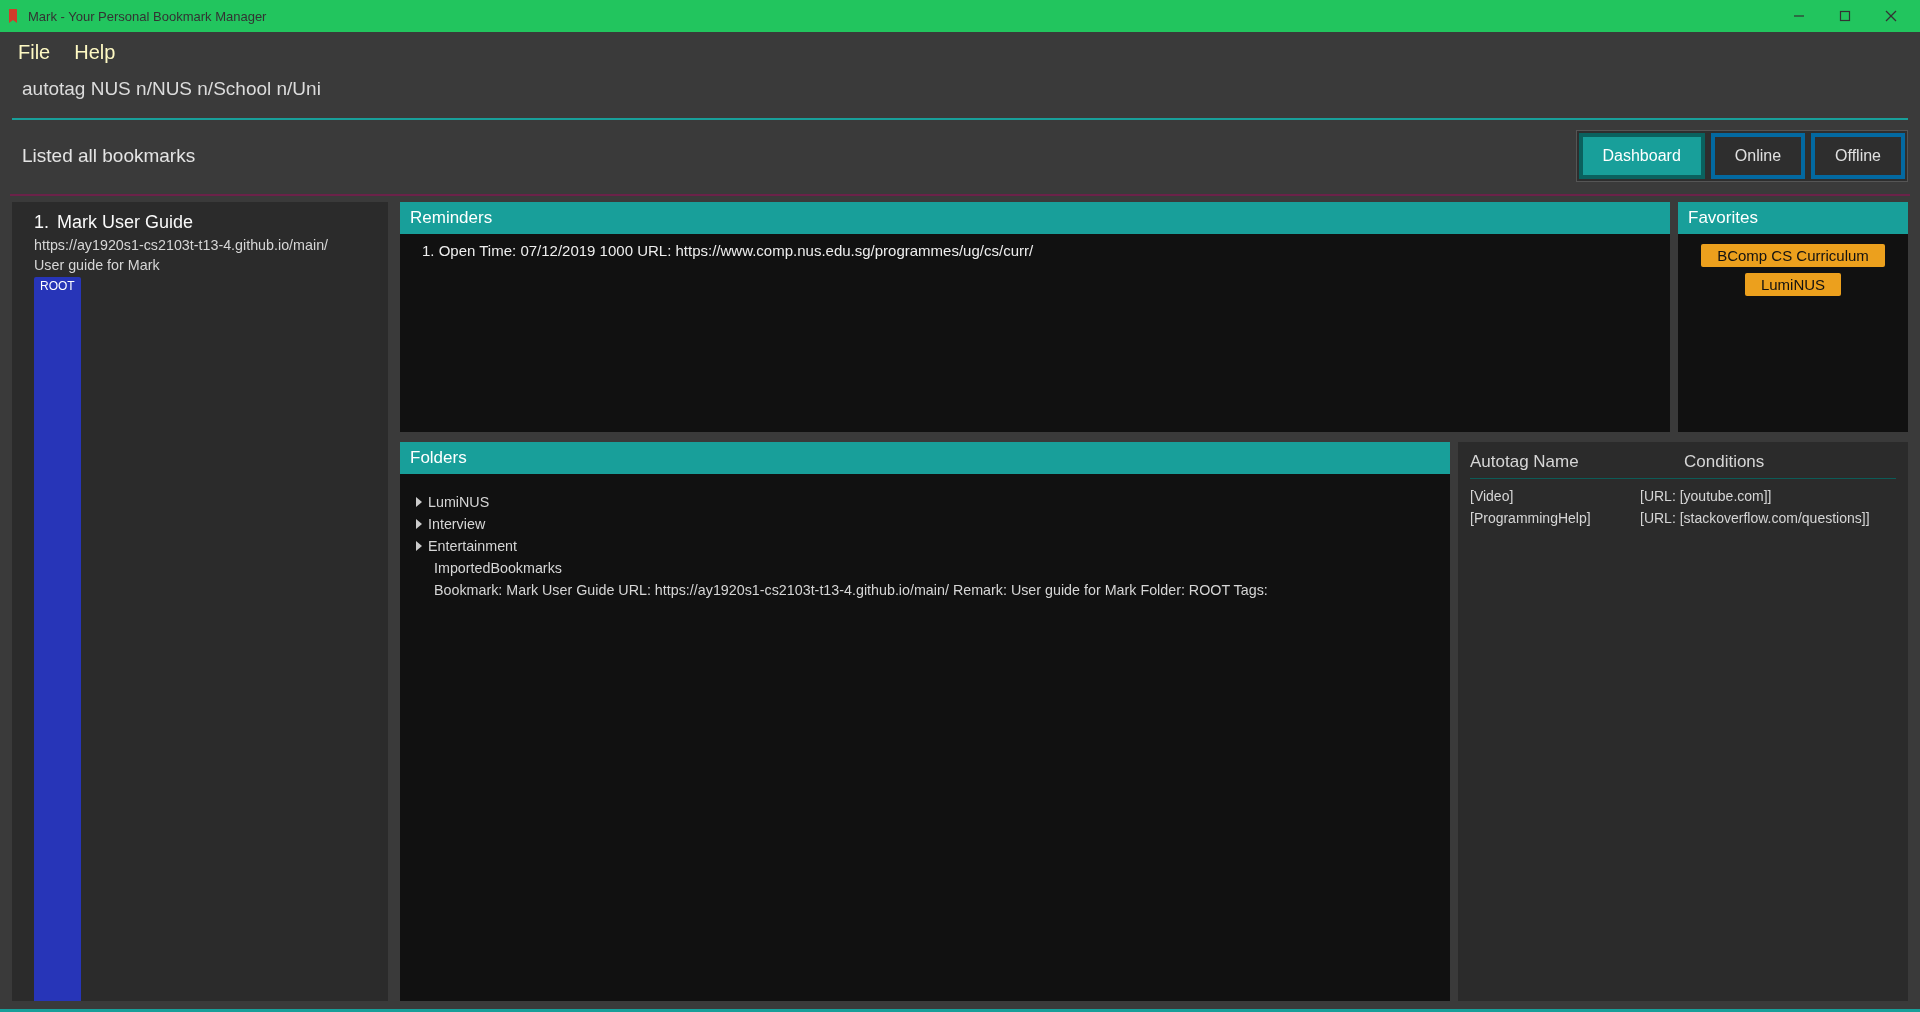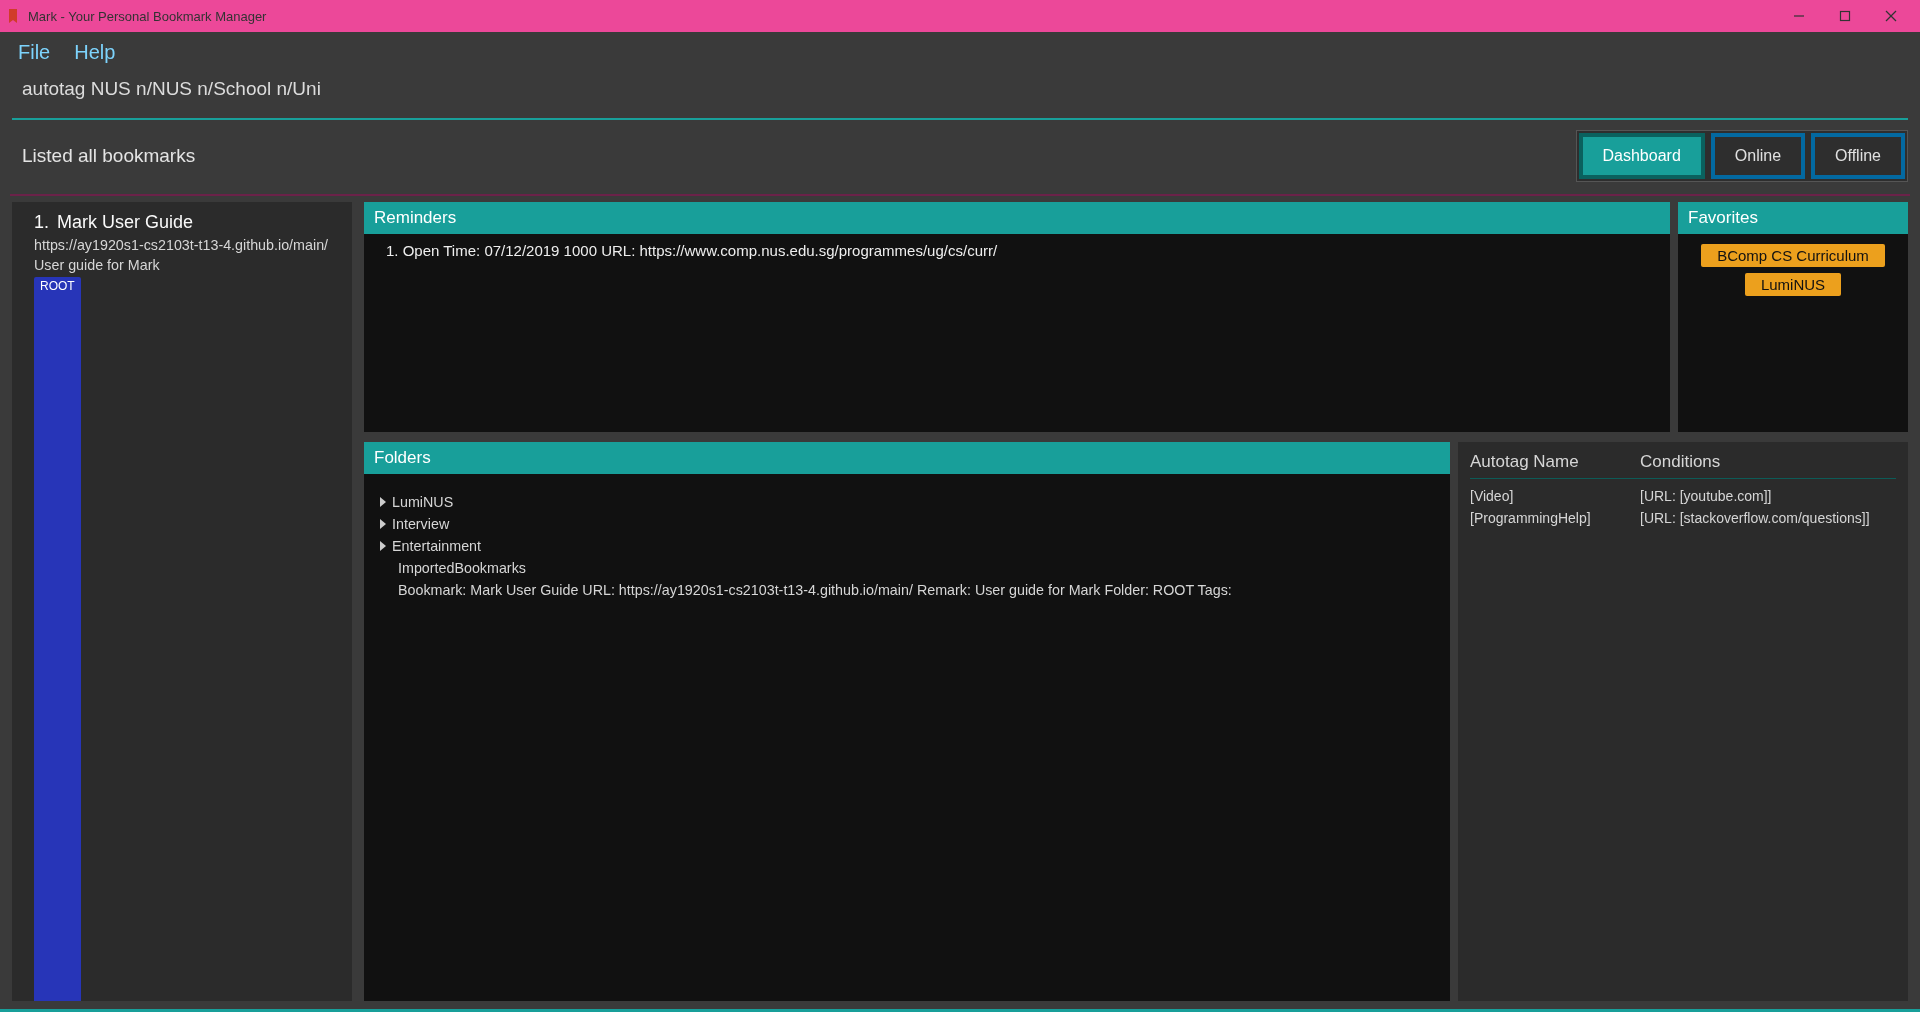--- a/index.html
+++ b/index.html
@@ -1,35 +1,35 @@
 <!DOCTYPE html>
 <html><head>
 <meta charset="utf-8">
 <style>
   * { margin:0; padding:0; box-sizing:border-box; }
   html,body{ width:1920px; height:1012px; font-family:"Segoe UI",sans-serif; background:#1a1a1a; color:#d6d6d6; overflow:hidden; }
-  .titlebar{ height:32px; background:#ec4899; display:flex; align-items:center; padding:0 6px; font-size:13px; color:#333; }
+  .titlebar{ height:32px; background:#22c55e; display:flex; align-items:center; padding:0 6px; font-size:13px; color:#333; }
   .titlebar .app-icon{ width:16px; height:16px; margin-right:6px; display:inline-flex; }
   .titlebar .app-title{ flex:1; }
   .titlebar .win-btn{ width:46px; height:32px; display:flex; align-items:center; justify-content:center; cursor:pointer; }
   .titlebar .win-btn svg{ stroke:#333; }
   .root{ background:#3a3a3a; height:calc(1012px - 32px); display:flex; flex-direction:column; }
   .menubar{ height:40px; display:flex; align-items:center; padding:0 8px; gap:4px; background:#3a3a3a; }
-  .menubar-item{ padding:4px 10px; font-size:20px; color:#7dd3fc; cursor:pointer; font-weight:300;text-align:center;}
+  .menubar-item{ padding:4px 10px; font-size:20px; color:#fef9c3; cursor:pointer; font-weight:300;text-align:center;}
   .cmd-row{ padding:0 12px 12px 12px; }
   .cmdbox{ background:transparent; color:#dcdcdc; font-size:19px; padding:6px 10px; border:none; outline:none; width:100%; font-weight:300;}
   .divider-teal{ height:2px; background:#189f9a; margin:0 12px; }
   .status-row{ display:flex; align-items:center; padding:10px 12px 10px 12px; gap:12px; }
   .status-text{ flex:1; font-size:19px; color:#e4e4e4; padding:6px 10px; font-weight:300;}
   .tabset{ display:flex; gap:6px; padding:2px; border:1px solid #555; background:#2e2e2e;}
   .tab-btn{ font-size:16px; padding:10px 20px; color:#e0e0e0; background:#2e2e2e; border:4px solid #0369a1; cursor:pointer; }
   .tab-btn.active{ background:#189f9a; color:#fff; border-color:#0a615e; }
   .thin-magenta{ height:2px; background:#6b2249; margin:2px 10px; }
   .body-row{ flex:1; display:flex; gap:12px; padding:4px 12px 8px 12px; min-height:0; }
-  .bookmarks-col{ width:340px; display:flex;border-radius:19px; }
+  .bookmarks-col{ width:376px; display:flex;border-radius:19px; }
   .bm-list{ flex:1; background:#2b2b2b; padding:8px 0px 8px 22px; overflow-y:auto; }
   .bm-list::-webkit-scrollbar{ width:14px; }
   .bm-list::-webkit-scrollbar-track{ background:#2b2b2b; }
   .bm-list::-webkit-scrollbar-thumb{ background:#5a5a5a; }
   .bm-item{ margin-bottom:16px; font-size:14.3px; line-height:1.35; }
   .bm-title{ font-size:18px; margin-bottom:2px; color:#fafafa; font-weight:500;}
   .bm-title .num{ margin-right:8px; }
   .tag{ display:inline-block; font-size:12px; padding:1px 6px; border-radius:2px; margin-right:4px; margin-top:2px; color:#fff; }
   .tag.root{ background:#2735b8; }
   .right-area{ flex:1; display:flex; flex-direction:column; min-width:0;}
@@ -43,21 +43,21 @@
   .fav-body::-webkit-scrollbar{height:14px;width:14px;} .fav-body::-webkit-scrollbar-thumb{background:#5a5a5a;} .fav-body::-webkit-scrollbar-track{background:#1a1a1a;}
   .fav-chip{ background:#eca01d; color:#111; padding:3px 16px; font-size:15px; border-radius:2px; white-space:nowrap; }
   .lower-row{ flex:1; display:flex; gap:8px; margin-top:10px; min-height:0;}
   .folders-panel{ flex:2.4; display:flex; flex-direction:column; background:#111; min-width:0;gap:13px;}
   .tree-body{ flex:1; overflow:auto; padding:4px 16px; font-size:14.3px;}
   .tree-body::-webkit-scrollbar{height:14px;width:14px;} .tree-body::-webkit-scrollbar-thumb{background:#5a5a5a;} .tree-body::-webkit-scrollbar-track{background:#1a1a1a;}
   .tree-node{ padding:3px 0; display:flex; align-items:center; gap:6px; cursor:pointer; }
   .tree-caret{ width:0;height:0;border-top:5px solid transparent;border-bottom:5px solid transparent;border-left:6px solid #ccc; }
   .tree-leaf{ padding:3px 0 3px 18px; }
   .autotag-panel{ width:450px; display:flex; flex-direction:column; background:#2b2b2b; padding:10px 12px;}
-  .at-headrow{ display:flex; border-bottom:1px solid #0d5b57; padding-bottom:6px; margin-bottom:6px; font-size:17px;}
+  .at-headrow{ display:flex; border-bottom:1px solid #0d5b57; padding-bottom:6px; margin-bottom:6px; font-size:17px;gap:44px;}
   .at-col1{ width:170px; } .at-col2{ flex:1; }
   .at-row{ display:flex; font-size:14px; padding:3px 0;}
   .at-list{ flex:1; overflow:auto; }
   .bottom-teal{ height:3px; background:#189f9a; }
 </style>
 </head>
 <body>
 
 <div class="titlebar">
   <span class="app-icon">

